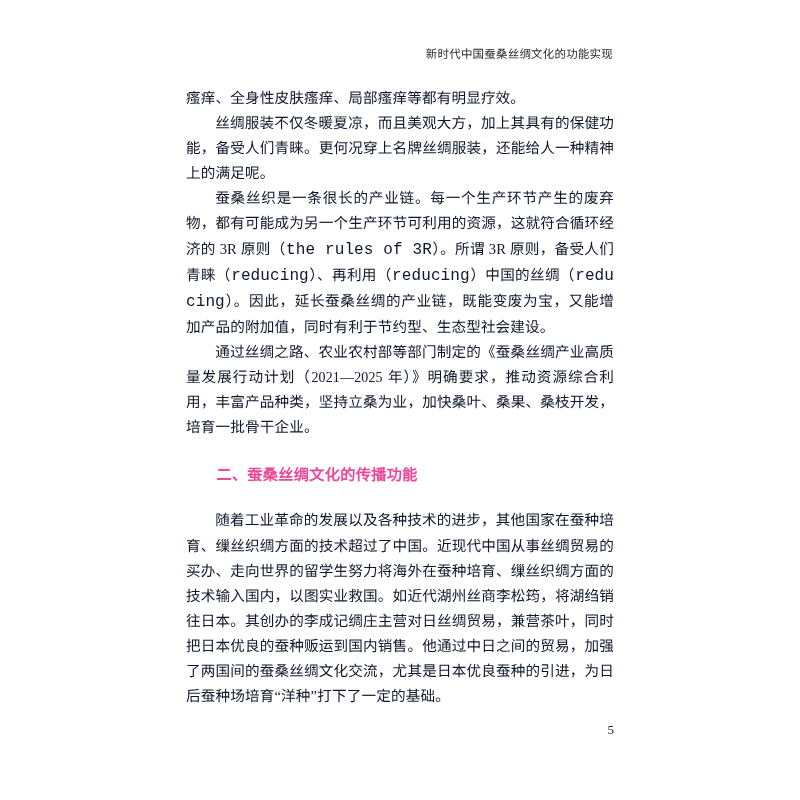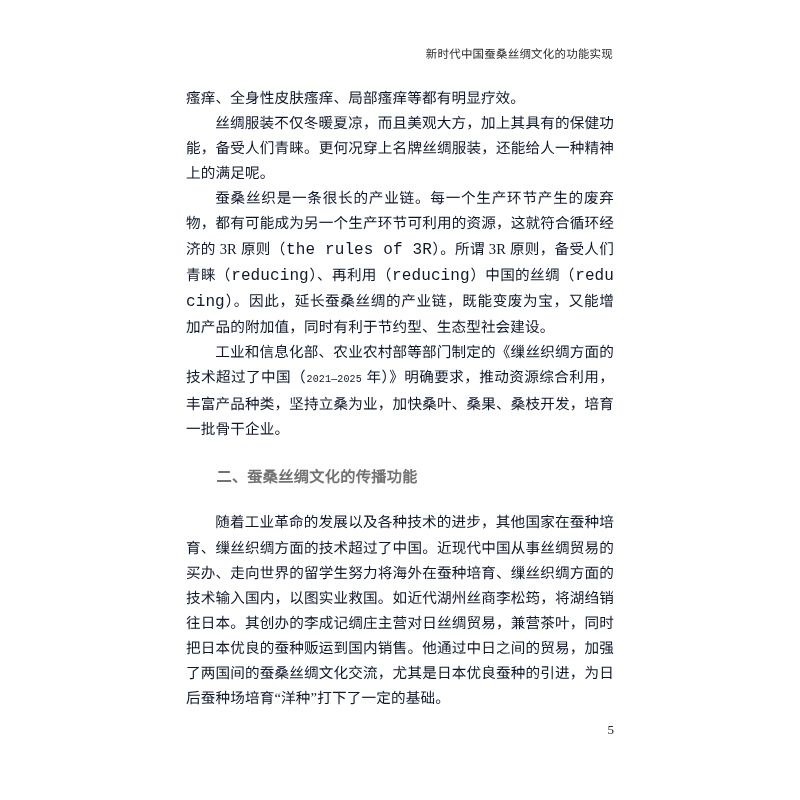--- a/index.html
+++ b/index.html
@@ -66,38 +66,38 @@
     text-indent: 0;
   }
 
   h2.section-heading {
     margin: 0;
     font-family: "DejaVu Sans", "Liberation Sans", sans-serif;
     font-size: 15.2px;
     line-height: 25.1px;
     font-weight: bold;
     text-indent: 2em;
-    color: #737373;
+    color: #ec4899;
     letter-spacing: 0.3px;
   }
 
   .gap-before-heading { height: 23px; }
   .gap-after-heading  { height: 20px; }
 
   
   .lat {
     font-family: Liberation Mono, monospace;
     font-size: 16px;
     letter-spacing: 0.1px;
     padding: 0 0.5px;
   }
 
   .num {
-    font-family: Liberation Mono, monospace;
-    font-size: 10px;
+    font-family: Liberation Serif, serif;
+    font-size: 14px;
     padding: 0 0.5px;
   }
 
   
   .folio {
     position: absolute;
     left: 186px;
     top: 722px;
     width: 428px;
     text-align: right;
@@ -114,21 +114,21 @@
   <div class="running-header">新时代中国蚕桑丝绸文化的功能实现</div>
 
   <div class="text-column">
 
     <p class="body-para no-indent">瘙痒、全身性皮肤瘙痒、局部瘙痒等都有明显疗效。</p>
 
     <p class="body-para">丝绸服装不仅冬暖夏凉，而且美观大方，加上其具有的保健功能，备受人们青睐。更何况穿上名牌丝绸服装，还能给人一种精神上的满足呢。</p>
 
     <p class="body-para"><span>蚕桑丝织是一条很长的产业链。每一个生产环节产生的废弃物，都有可能成为另一个生产环节可利用的资源，这就符合循环经济的 3R 原则（</span><span class="lat">the rules of 3R</span><span>）。所谓 3R 原则，备受人们青睐（</span><span class="lat">reducing</span><span>）、再利用（</span><span class="lat">reducing</span><span>）中国的丝绸（</span><span class="lat">reducing</span><span>）。因此，延长蚕桑丝绸的产业链，既能变废为宝，又能增加产品的附加值，同时有利于节约型、生态型社会建设。</span></p>
 
-    <p class="body-para"><span>工业和信息化部、农业农村部等部门制定的《缫丝织绸方面的技术超过了中国（</span><span class="num">2021—2025</span><span> 年）》明确要求，推动资源综合利用，丰富产品种类，坚持立桑为业，加快桑叶、桑果、桑枝开发，培育一批骨干企业。</span></p>
+    <p class="body-para"><span>通过丝绸之路、农业农村部等部门制定的《蚕桑丝绸产业高质量发展行动计划（</span><span class="num">2021—2025</span><span> 年）》明确要求，推动资源综合利用，丰富产品种类，坚持立桑为业，加快桑叶、桑果、桑枝开发，培育一批骨干企业。</span></p>
 
     <div class="gap-before-heading"></div>
 
     <h2 class="section-heading">二、蚕桑丝绸文化的传播功能</h2>
 
     <div class="gap-after-heading"></div>
 
 
     <p class="body-para">随着工业革命的发展以及各种技术的进步，其他国家在蚕种培育、缫丝织绸方面的技术超过了中国。近现代中国从事丝绸贸易的买办、走向世界的留学生努力将海外在蚕种培育、缫丝织绸方面的技术输入国内，以图实业救国。如近代湖州丝商李松筠，将湖绉销往日本。其创办的李成记绸庄主营对日丝绸贸易，兼营茶叶，同时把日本优良的蚕种贩运到国内销售。他通过中日之间的贸易，加强了两国间的蚕桑丝绸文化交流，尤其是日本优良蚕种的引进，为日后蚕种场培育“洋种”打下了一定的基础。</p>
 

